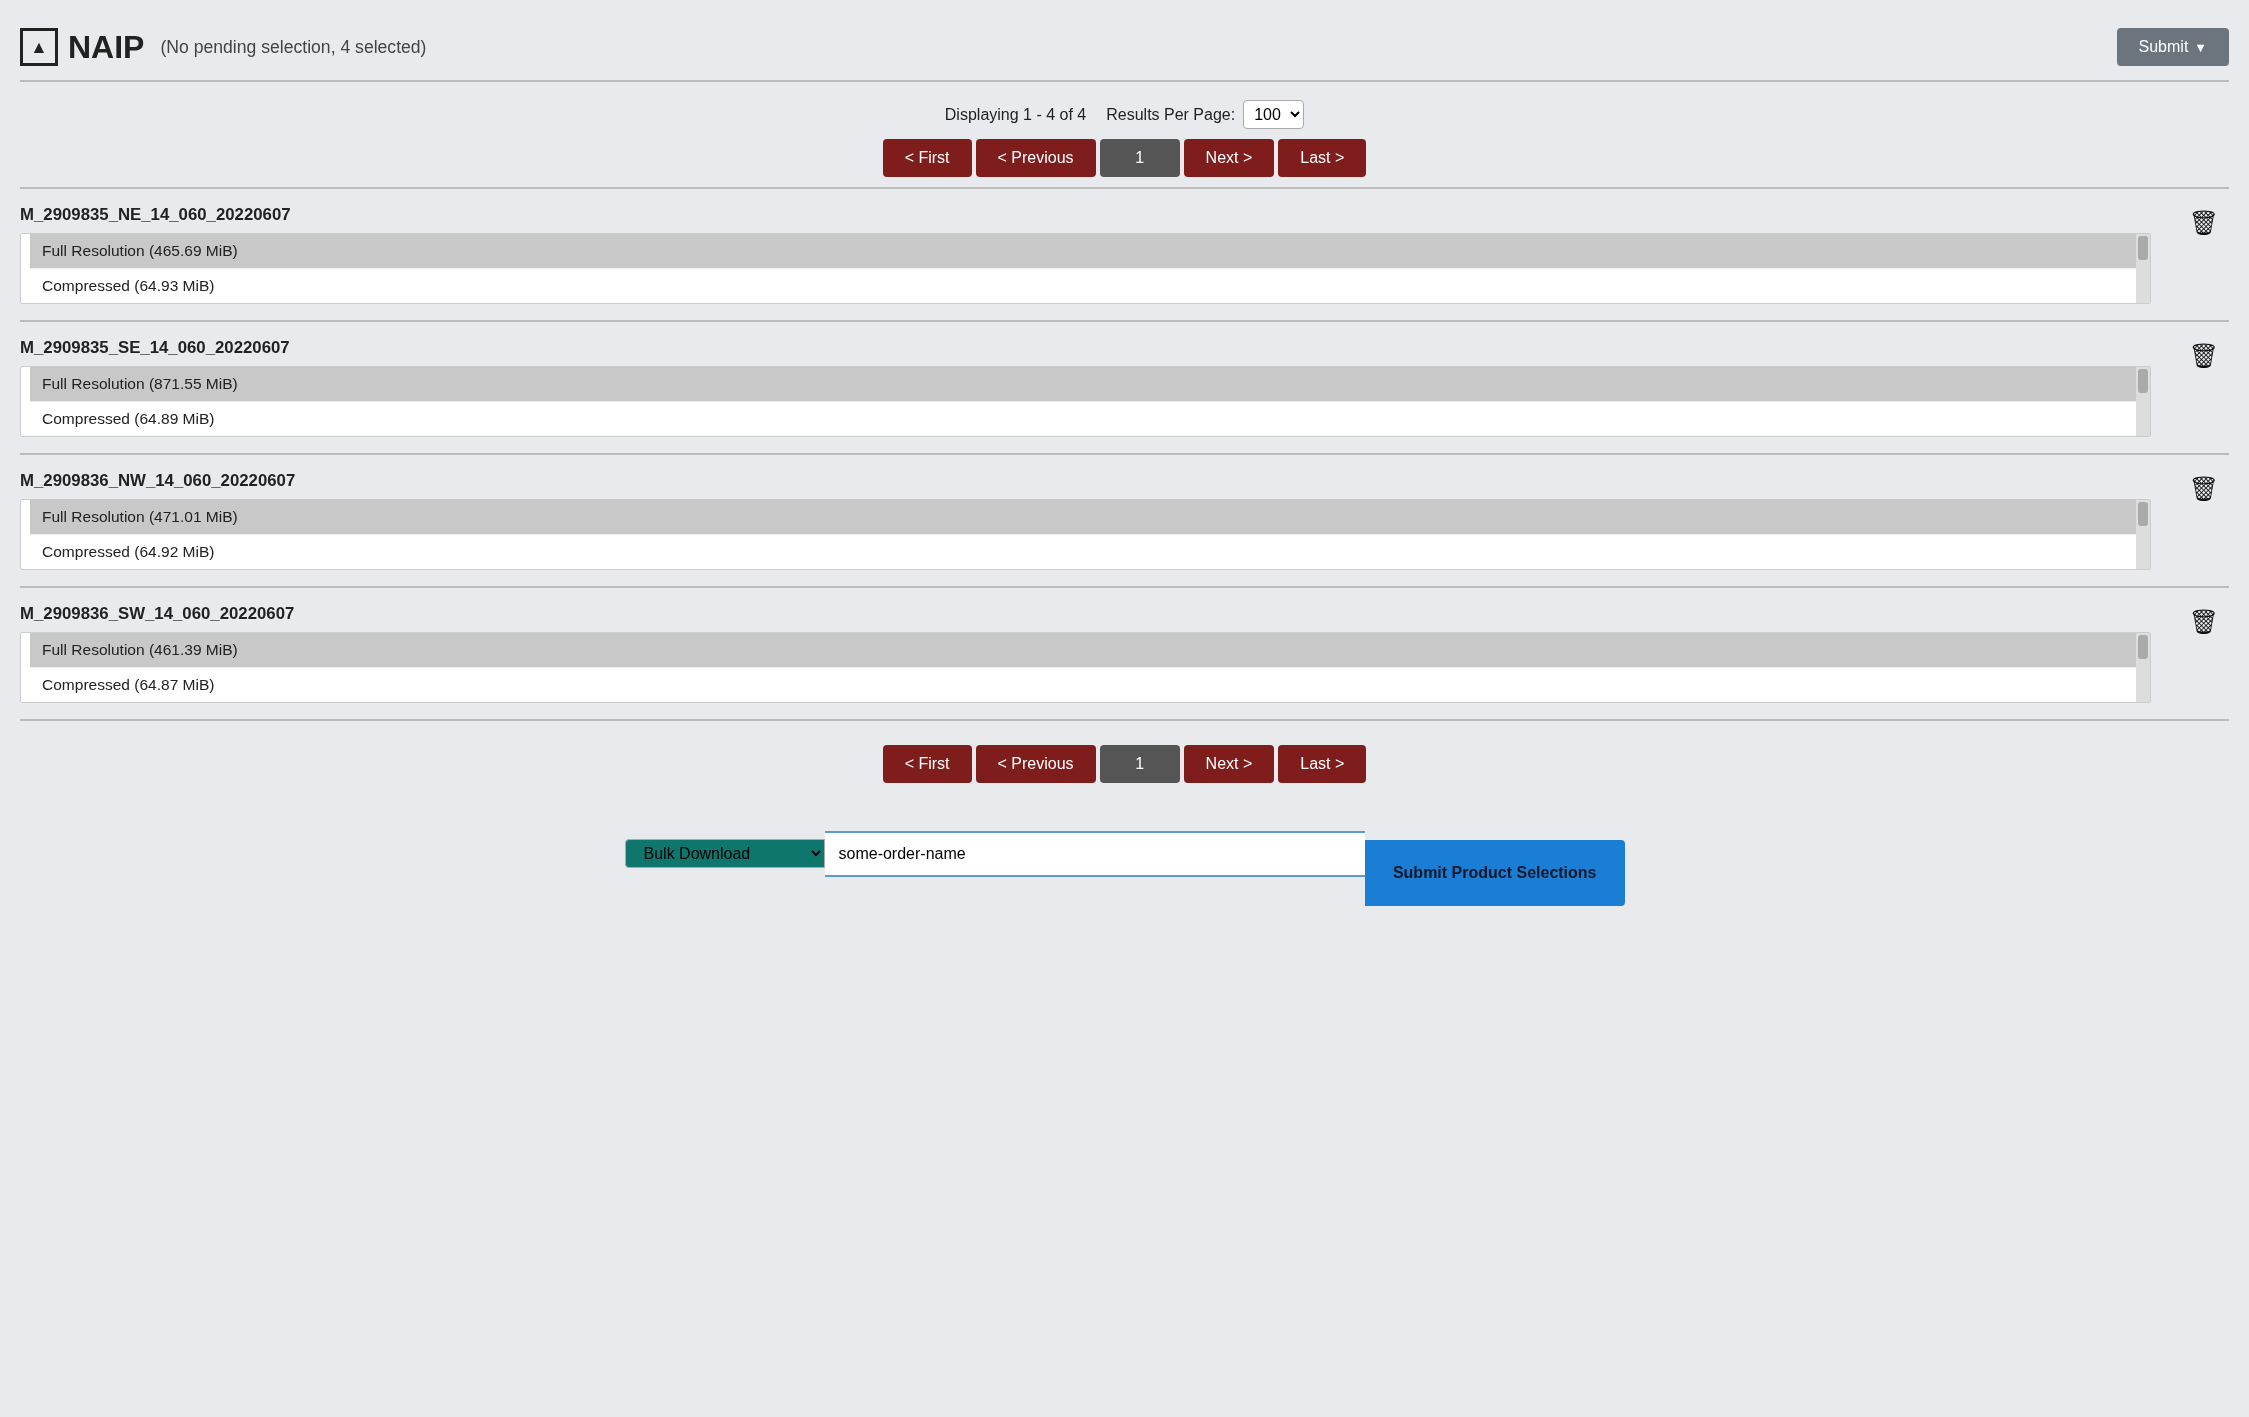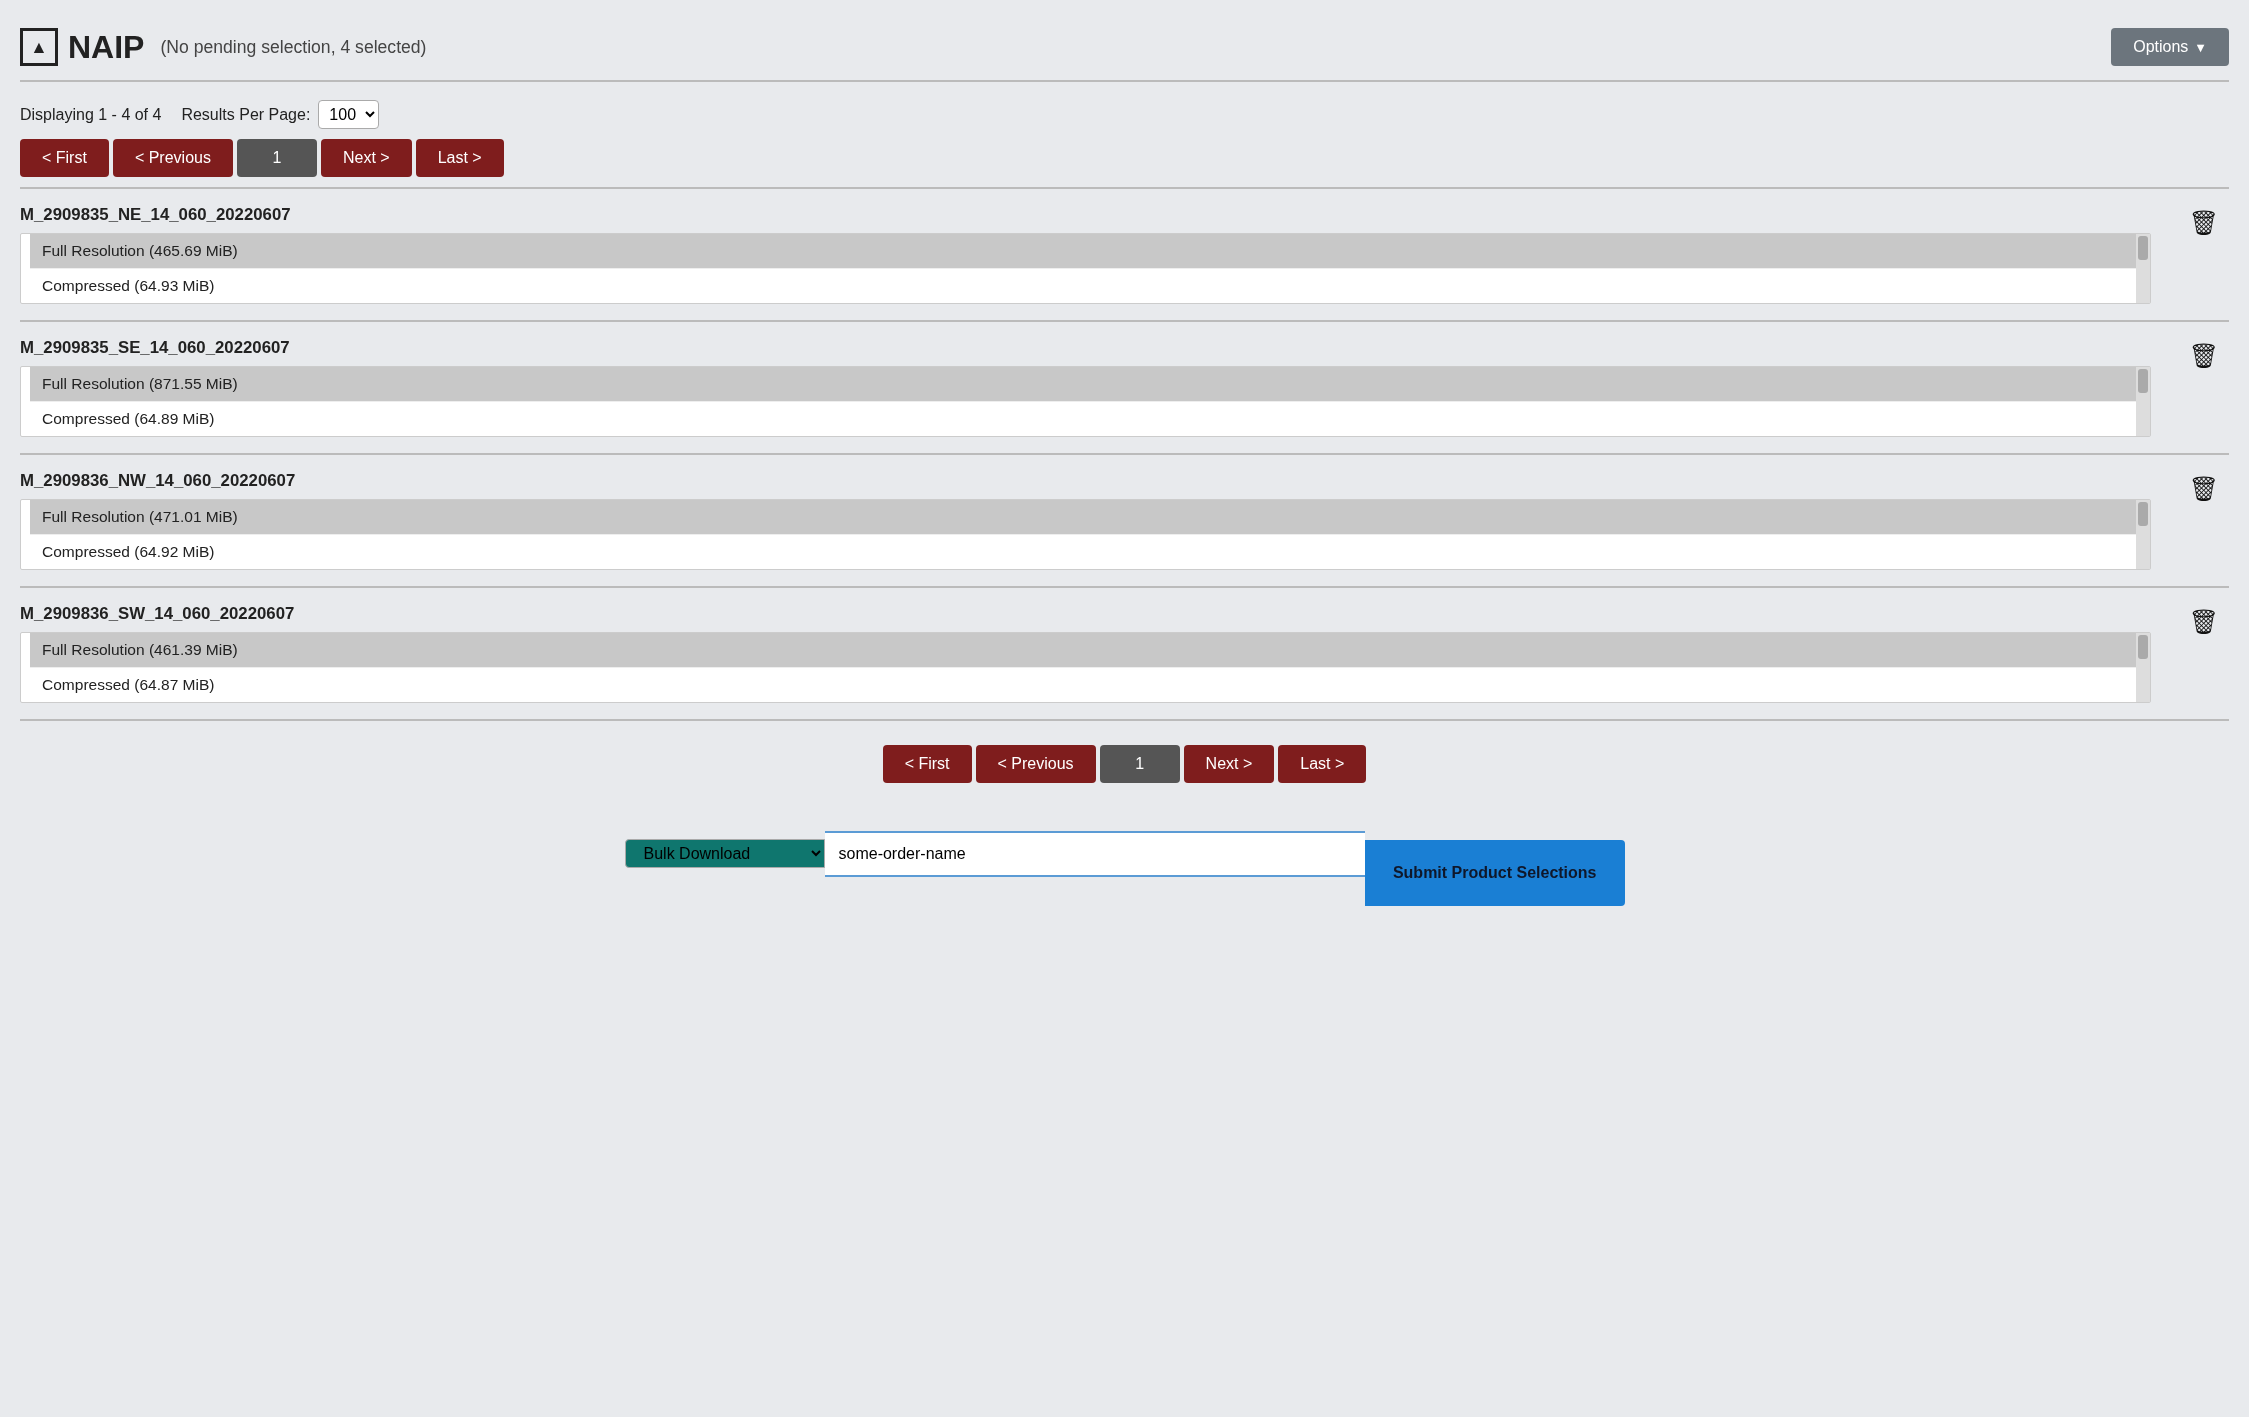--- a/index.html
+++ b/index.html
@@ -55,21 +55,21 @@
       display: flex;
       align-items: center;
       gap: 6px;
     }
     .options-caret {
       font-size: 0.8rem;
     }
     .pagination-area {
       display: flex;
       flex-direction: column;
-      align-items: flex-start;
+      align-items: center;
       padding: 18px 0 10px 0;
       gap: 10px;
     }
     .results-info {
       display: flex;
       align-items: center;
       gap: 20px;
       font-size: 1rem;
     }
     .results-per-page {
@@ -231,21 +231,21 @@
 
   <div class="header-bar">
     <div class="header-title">
       <div class="header-icon">
         <span>▲</span>
       </div>
       <span>NAIP</span>
       <span class="header-subtitle">(No pending selection, 4 selected)</span>
     </div>
     <button class="options-btn">
-      <span>Options</span>
+      <span>Submit</span>
       <span class="options-caret">▼</span>
     </button>
   </div>
 
   <div class="pagination-area">
     <div class="results-info">
       <span>Displaying 1 - 4 of 4</span>
       <div class="results-per-page">
         <span>Results Per Page:</span>
         <select>

